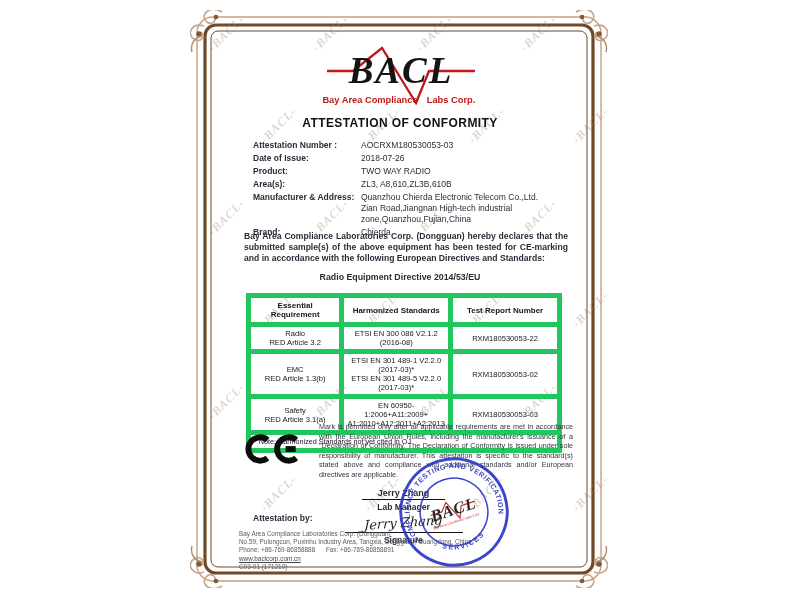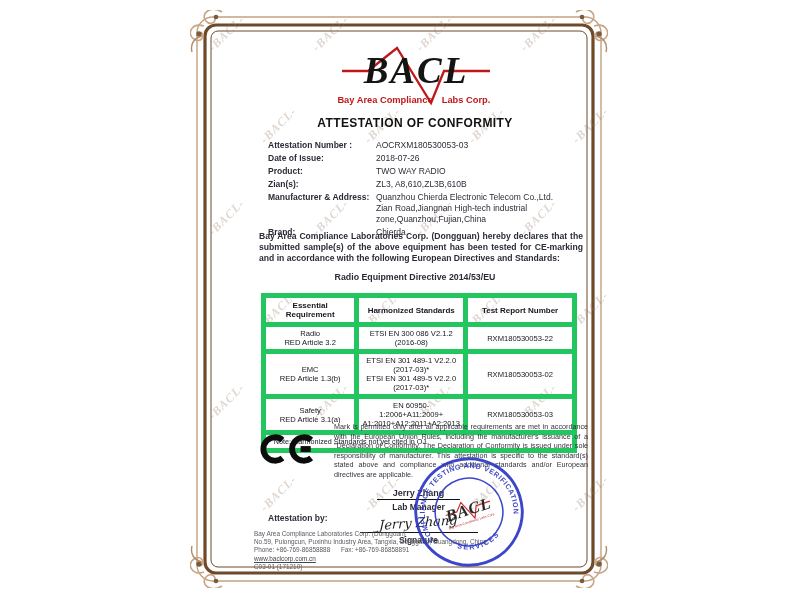--- a/index.html
+++ b/index.html
@@ -2,21 +2,21 @@
 <html><head>
 <meta charset="utf-8">
 <style>
   html,body{margin:0;padding:0;width:800px;height:600px;background:#ffffff;overflow:hidden;
     font-family:"Liberation Sans",sans-serif;}
   .page{position:absolute;left:190px;top:10px;width:418px;height:578px;color:#2c2c38;}
   .frame-svg{position:absolute;left:0;top:0;width:418px;height:578px;pointer-events:none;}
   .wm-layer{position:absolute;left:0;top:0;width:418px;height:578px;overflow:hidden;pointer-events:none;}
   .wm{position:absolute;transform:rotate(-45deg);font:italic bold 12px "Liberation Serif",serif;
     color:rgba(152,120,96,0.30);letter-spacing:1px;white-space:nowrap;}
-  .content{position:absolute;left:16px;top:0;width:418px;height:578px;}
+  .content{position:absolute;left:1px;top:0;width:418px;height:578px;}
 
   .logo{position:absolute;left:132px;top:34px;width:156px;height:64px;}
   .title{position:absolute;left:0;top:106px;width:100%;text-align:center;
     font-size:12px;font-weight:bold;letter-spacing:.4px;color:#111;}
 
   .details{position:absolute;left:62px;top:130px;font-size:8.5px;line-height:11px;}
   .drow{display:flex;margin-bottom:2px;}
   .dlabel{width:108px;font-weight:bold;flex:none;}
   .dvalue{white-space:pre-line;}
 
@@ -123,21 +123,21 @@
       </div>
       <div class="drow">
         <span class="dlabel">Date of Issue:</span>
         <span class="dvalue">2018-07-26</span>
       </div>
       <div class="drow">
         <span class="dlabel">Product:</span>
         <span class="dvalue">TWO WAY RADIO</span>
       </div>
       <div class="drow">
-        <span class="dlabel">Zian(s):</span>
+        <span class="dlabel">Area(s):</span>
         <span class="dvalue">ZL3, A8,610,ZL3B,610B</span>
       </div>
       <div class="drow">
         <span class="dlabel">Manufacturer &amp; Address:</span>
         <span class="dvalue">Quanzhou Chierda Electronic Telecom Co.,Ltd.
 Zian Road,Jiangnan High-tech industrial
 zone,Quanzhou,Fujian,China</span>
       </div>
       <div class="drow">
         <span class="dlabel">Brand:</span>

